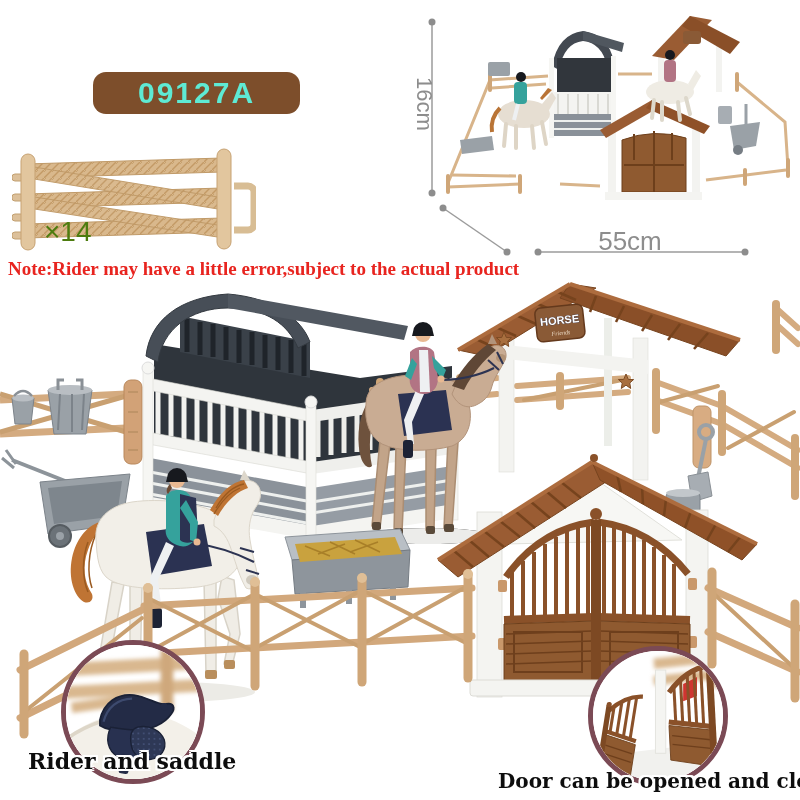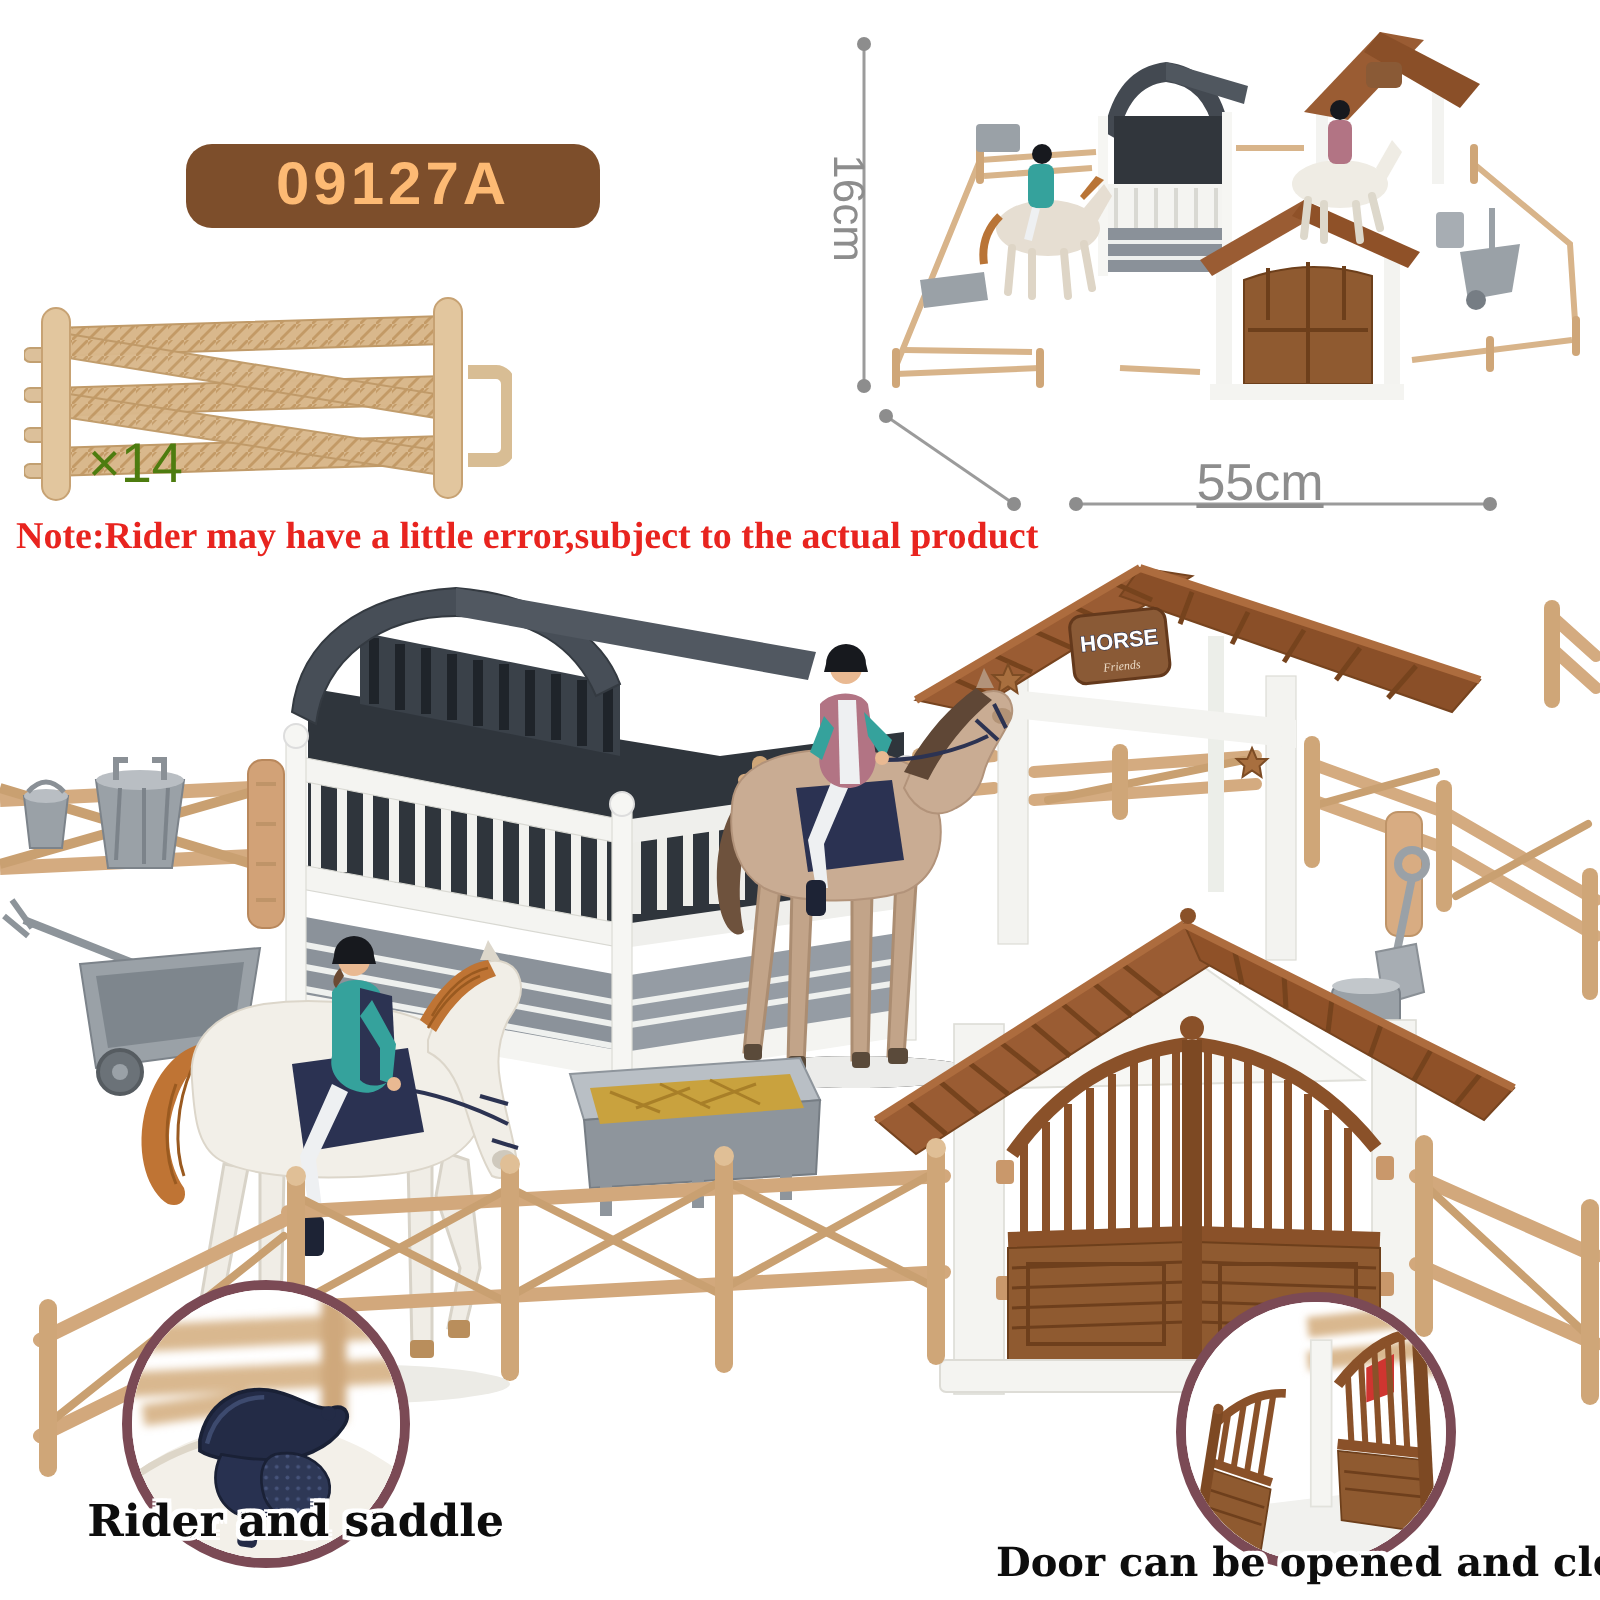--- a/index.html
+++ b/index.html
@@ -2,51 +2,51 @@
 <html><head>
 <meta charset="utf-8">
 <style>
   html,body{margin:0;padding:0;background:#fff;}
   .page{position:relative;width:800px;height:800px;background:#ffffff;overflow:hidden;
         font-family:"Liberation Sans", sans-serif;}
   .abs{position:absolute;}
 
   
   .badge{left:93px;top:72px;width:207px;height:42px;background:#7d4e2b;border-radius:13px;
-         color:#fdba74;font-size:30px;font-weight:bold;letter-spacing:2px;
+         color:#5eead4;font-size:30px;font-weight:bold;letter-spacing:2px;
          display:flex;align-items:center;justify-content:center;}
 
   
   .fence-sample{left:12px;top:146px;}
   .fence-count{left:44px;top:216px;font-size:28px;color:#4d7c0f;}
 
   
   .note{left:8px;top:258px;font-family:"Liberation Serif", serif;font-weight:bold;
         font-size:19px;color:#e8241f;white-space:nowrap;}
 
   
   .overview{left:400px;top:0;width:400px;height:262px;}
   .overview svg{position:absolute;left:0;top:0;}
   .dim{position:absolute;color:#8d8d8d;}
   .dim-h{left:-6px;top:92px;width:60px;height:24px;line-height:24px;text-align:center;
          font-size:22px;transform:rotate(90deg);transform-origin:center;}
   .dim-d{left:4px;top:228px;font-size:26px;}
-  .dim-w{left:170px;top:226px;width:120px;text-align:center;font-size:26px;text-decoration:underline;}
+  .dim-w{left:170px;top:226px;width:120px;text-align:center;font-size:26px;}
 
   .main-scene{left:0;top:282px;}
 
   
   .inset{border:5px solid #7b4a55;border-radius:50%;background:#fff;overflow:hidden;}
   .inset-left{left:61px;top:640px;width:134px;height:134px;}
   .inset-right{left:588px;top:646px;width:130px;height:130px;}
 
   .outlined{font-family:"DejaVu Serif", serif;font-weight:bold;color:#0d0d0d;
     text-shadow:-2px -2px 0 #fff,0 -2px 0 #fff,2px -2px 0 #fff,-2px 0 0 #fff,
                  2px 0 0 #fff,-2px 2px 0 #fff,0 2px 0 #fff,2px 2px 0 #fff;}
-  .caption-left{left:28px;top:750px;width:224px;text-align:right;font-size:22px;line-height:1.0;}
+  .caption-left{left:28px;top:750px;width:224px;text-align:left;font-size:22px;line-height:1.0;}
   .caption-left span{display:block;}
   .caption-right{left:498px;top:769px;width:302px;text-align:center;font-size:20px;white-space:nowrap;}
 </style>
 </head>
 <body>
 
 <div class="page">
 
   <div class="abs badge">
     <span>09127A</span>

